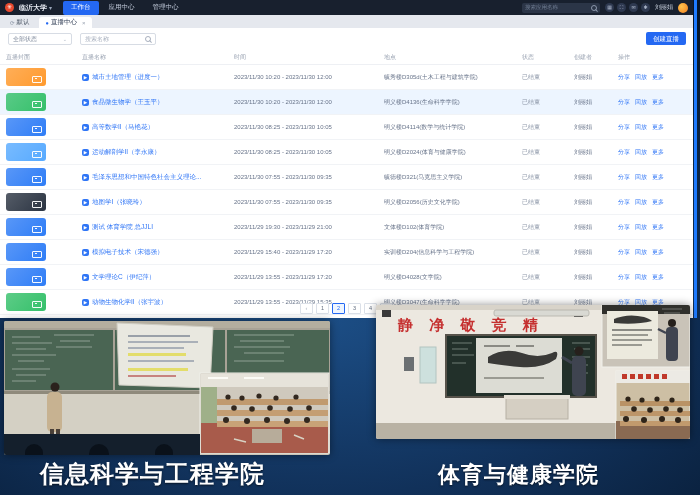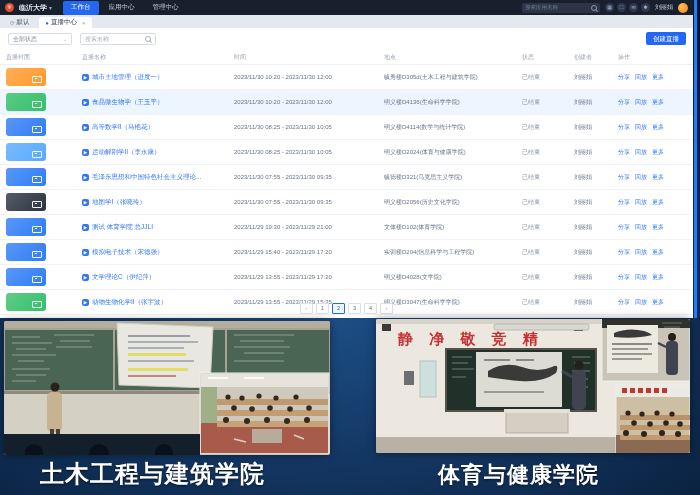--- a/index.html
+++ b/index.html
@@ -59,21 +59,21 @@
   .c-ops{display:flex;gap:5px;font-size:6px;}
   .op{color:#3076f6;cursor:pointer;white-space:nowrap;}
   .pagination{position:absolute;left:0;right:0;bottom:4px;display:flex;justify-content:center;gap:3px;}
   .page{min-width:9px;height:9px;border:1px solid #dbe0e8;border-radius:1px;font-size:5.5px;line-height:9px;text-align:center;color:#5f6b7e;background:#fff;padding:0 1px;cursor:pointer;}
   .page.active{border-color:#2468f2;color:#2468f2;background:#eef5ff;}
   .page.navbtn{color:#aab3c0;}
 
   
   .feed{position:absolute;overflow:hidden;border-radius:2px;box-shadow:0 0 8px rgba(0,0,0,.45);}
   #feed-left{left:4px;top:321px;width:326px;height:134px;}
-  #feed-right{left:376px;top:319px;width:314px;height:134px;}
+  #feed-right{left:376px;top:305px;width:314px;height:134px;}
   .cap{position:absolute;color:#fff;font-weight:bold;white-space:nowrap;text-shadow:0 1px 2px rgba(0,0,0,.6);letter-spacing:1px;}
   #cap-left{left:40px;top:458px;font-size:24px;}
   #cap-right{left:438px;top:460px;font-size:22px;}
 </style>
 </head>
 <body>
 
 <div class="stage">
 
   <div class="app">
@@ -510,15 +510,15 @@
             <circle cx="304" cy="105" r="2.8"></circle>
           <circle cx="250" cy="114" r="3"></circle>
             <circle cx="268" cy="115" r="3"></circle>
             <circle cx="286" cy="114" r="3"></circle>
             <circle cx="302" cy="115" r="3"></circle>
         </g>
       </g>
     </svg>
   </div>
 
-  <div class="cap" id="cap-left">土木工程与建筑学院</div>
+  <div class="cap" id="cap-left">信息科学与工程学院</div>
   <div class="cap" id="cap-right">体育与健康学院</div>
 </div>
 
 </body></html>

